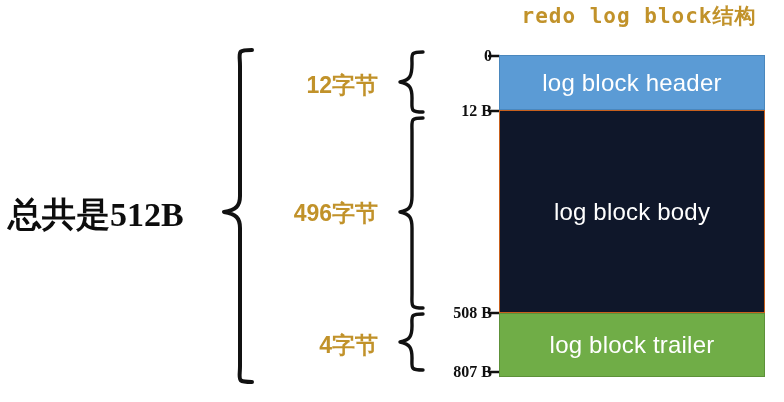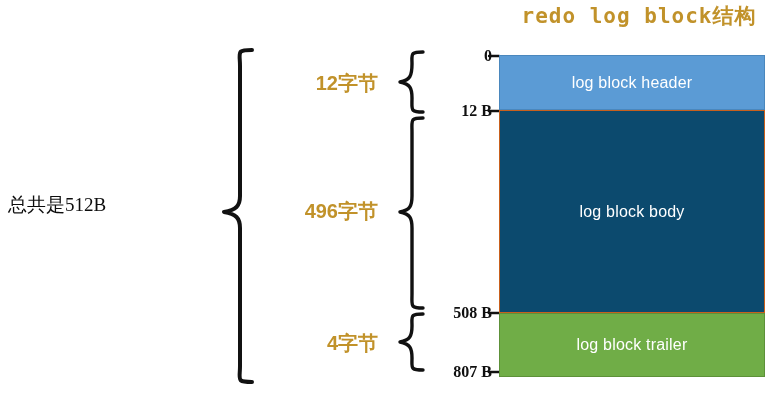--- a/index.html
+++ b/index.html
@@ -37,34 +37,34 @@
   
   .block {
     position: absolute;
     left: 499px;
     width: 266px;
     box-sizing: border-box;
     display: flex;
     align-items: center;
     justify-content: center;
     color: #ffffff;
-    font-size: 16px;
+    font-size: 24px;
     font-family: "Liberation Sans", sans-serif;
     letter-spacing: .2px;
   }
   .block.header {
     top: 55px;
     height: 55px;
     background: #5b9bd5;
     border: 1.5px solid #4a87bd;
   }
   .block.body {
     top: 110px;
     height: 203px;
-    background: #0c4a6e;
+    background: #0f172a;
     border: 1.5px solid #c8601d;
   }
   .block.trailer {
     top: 313px;
     height: 64px;
     background: #70ad47;
     border: 1.5px solid #5d9139;
   }
 
   
@@ -83,34 +83,34 @@
     left: 424px;
     width: 68px;
     height: 0;
   }
 
   
   .size-label {
     position: absolute;
     color: #c1922a;
     font-family: "Liberation Sans", sans-serif;
-    font-size: 20px;
+    font-size: 23px;
     font-weight: bold;
     white-space: nowrap;
     text-align: right;
   }
 
   
   .total-label {
     position: absolute;
     left: 8px;
     top: 192px;
     font-family: "Liberation Serif", "DejaVu Serif", serif;
-    font-weight: normal;
-    font-size: 19px;
+    font-weight: bold;
+    font-size: 34px;
     color: #0d0d0d;
     white-space: nowrap;
   }
 
   
   #braces {
     position: absolute;
     left: 0;
     top: 0;
     width: 784px;

